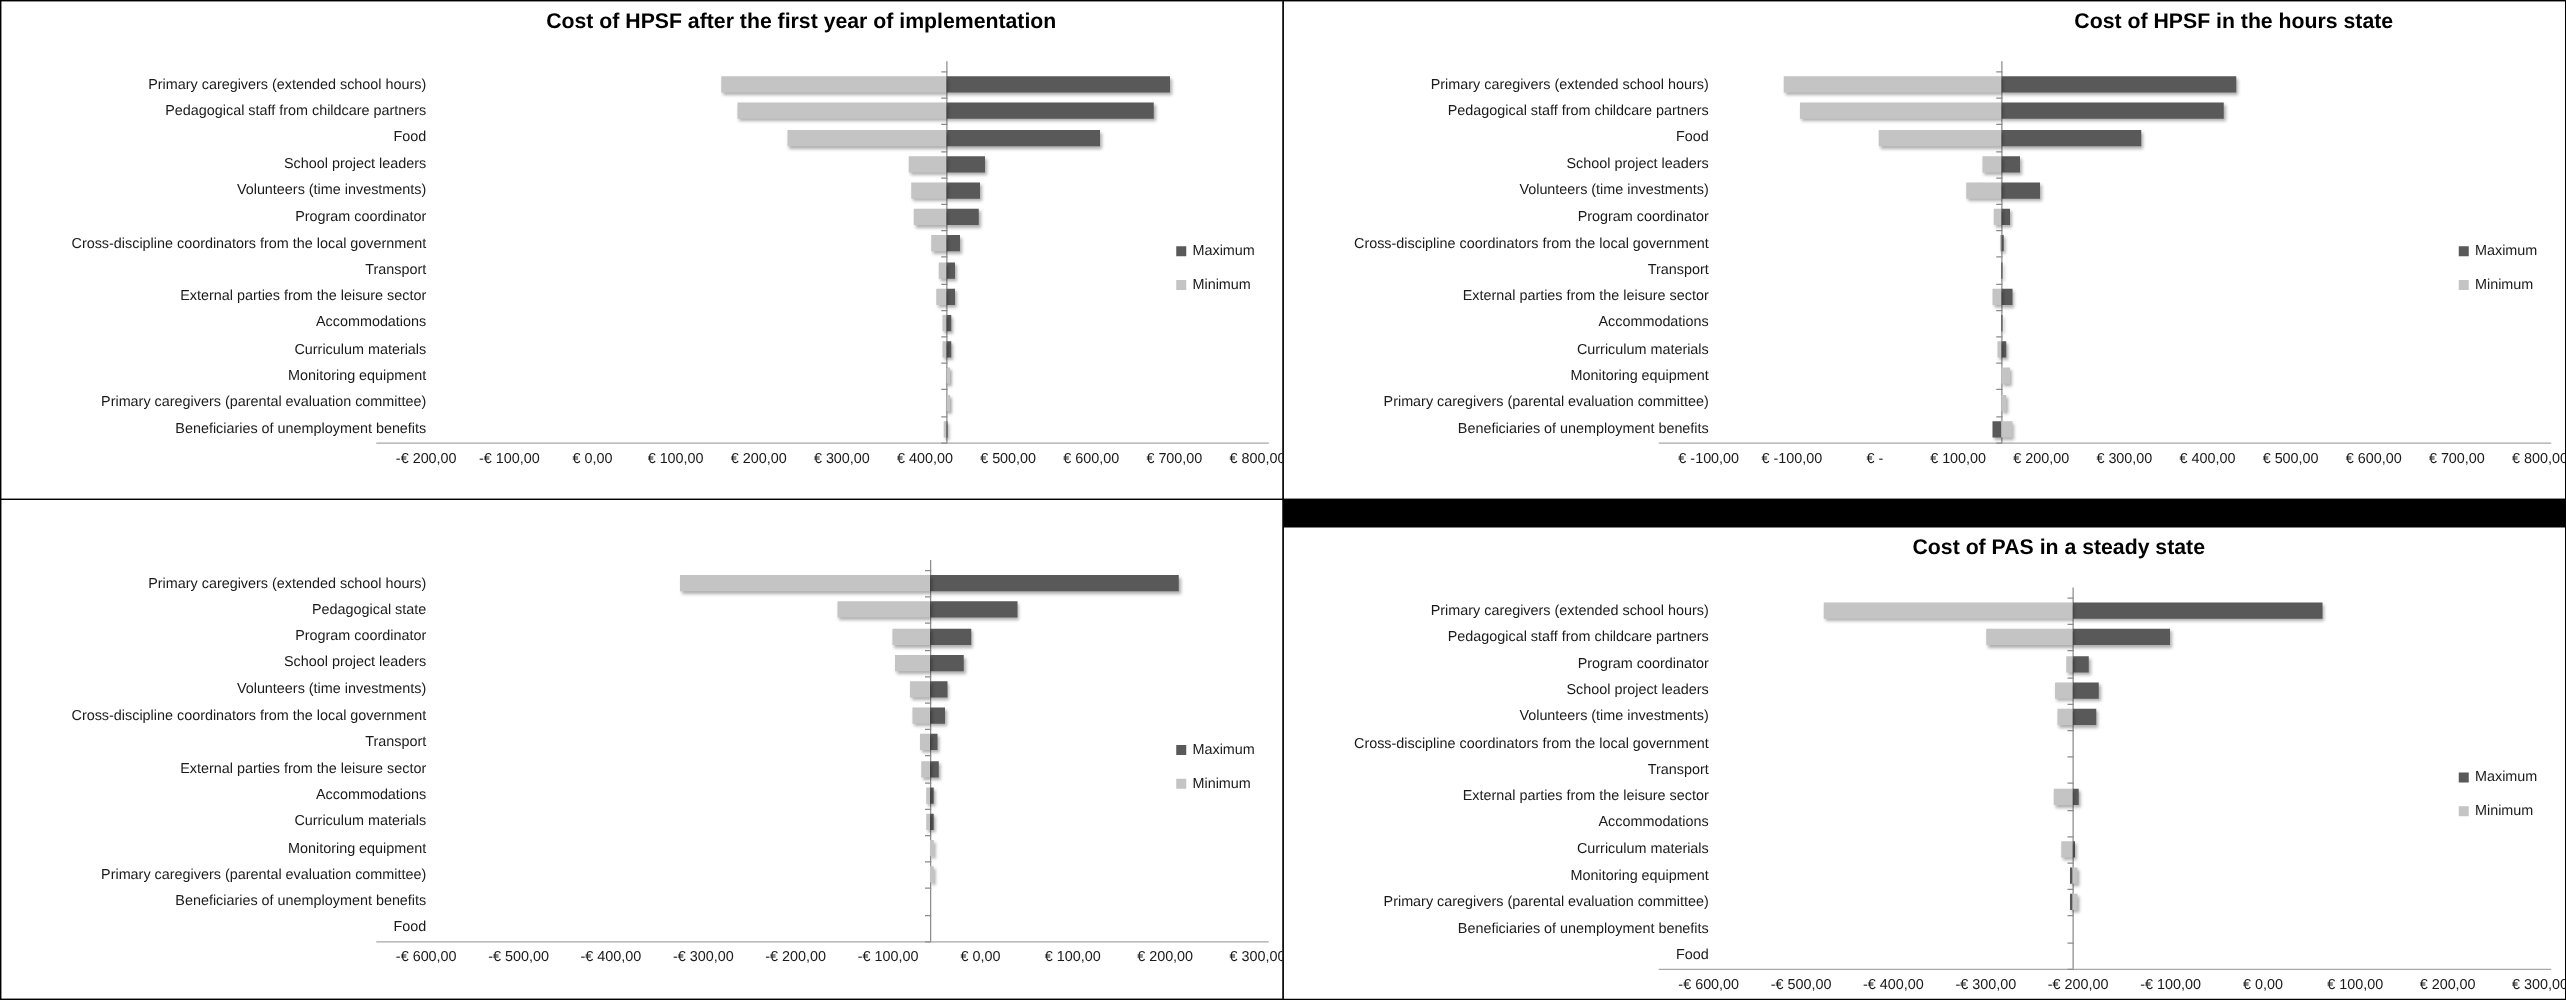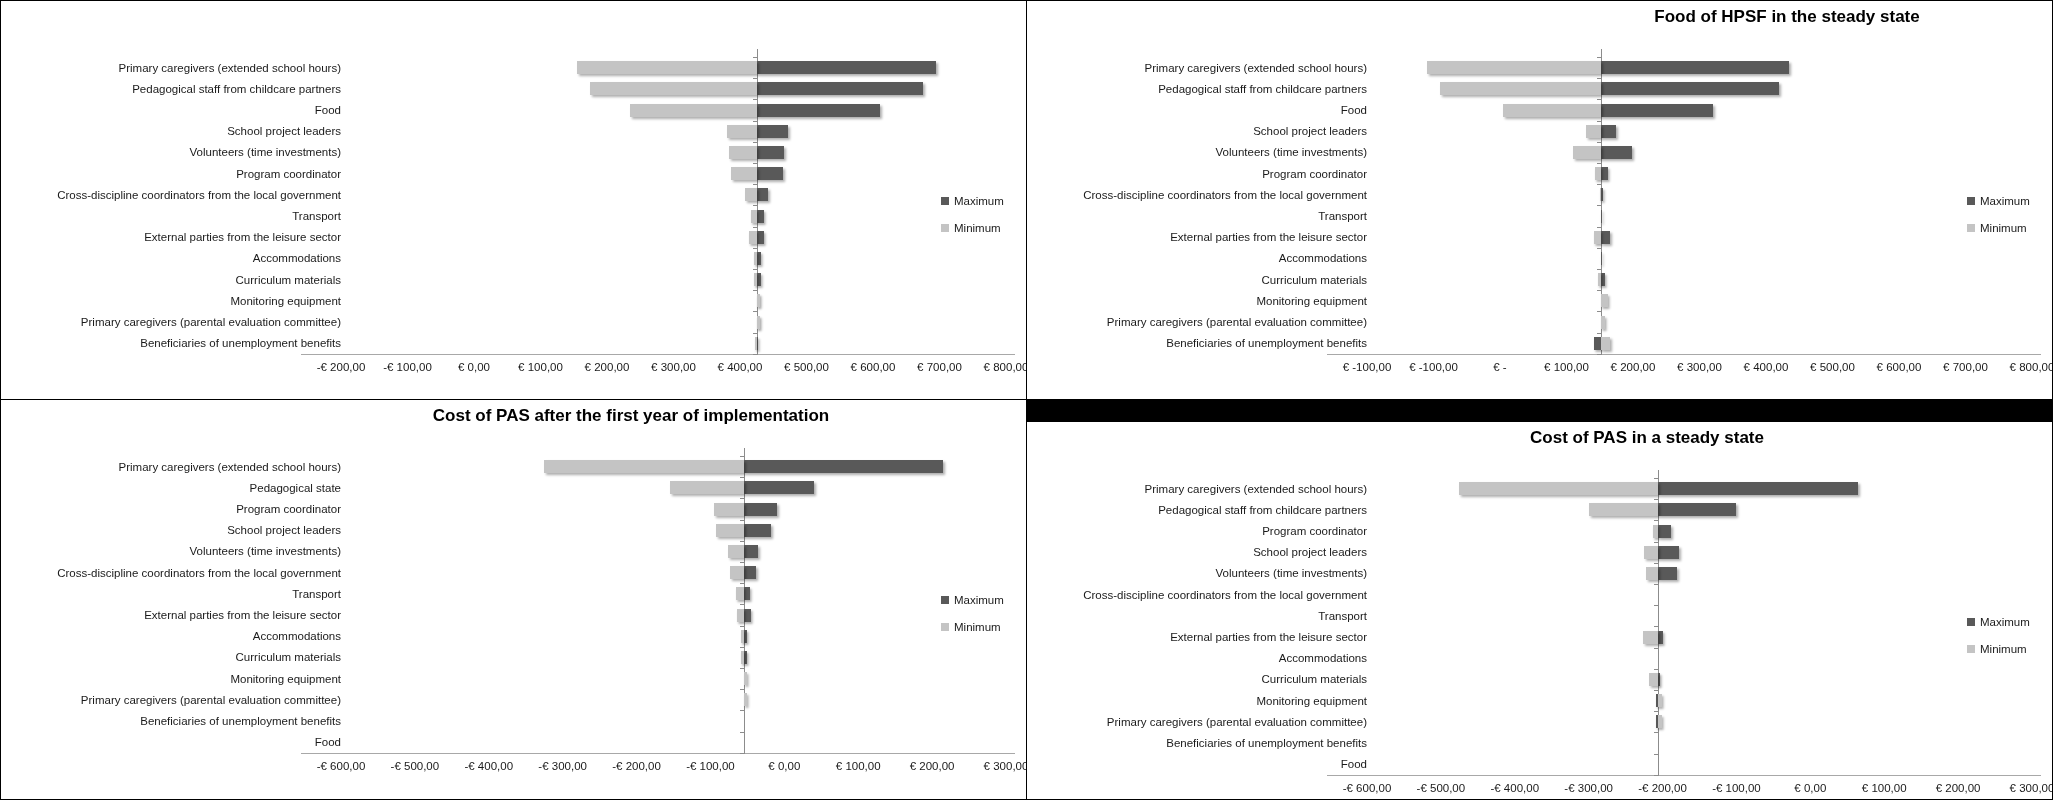--- a/index.html
+++ b/index.html
@@ -31,20 +31,21 @@
   .legend { position:absolute; left:940px; top:186px; }
   .legend-item { height:27px; display:flex; align-items:center; font-size:11.5px; color:#1a1a1a; }
   .swatch { display:inline-block; width:8px; height:8px; margin-right:5px; }
 </style>
 </head>
 <body>
 
 <div id="figure">
 
   <div class="panel" id="panel-0">
+    <div class="chart-title" style="left: 640px;">Cost of HPSF after the first year of implementation</div>
     <div class="plot">
         <div class="cat-label" style="width: 338px; top: 56.6px;">Primary caregivers (extended school hours)</div>
         <div class="cat-label" style="width: 338px; top: 77.8px;">Pedagogical staff from childcare partners</div>
         <div class="cat-label" style="width: 338px; top: 99px;">Food</div>
         <div class="cat-label" style="width: 338px; top: 120.2px;">School project leaders</div>
         <div class="cat-label" style="width: 338px; top: 141.4px;">Volunteers (time investments)</div>
         <div class="cat-label" style="width: 338px; top: 162.6px;">Program coordinator</div>
         <div class="cat-label" style="width: 338px; top: 183.8px;">Cross-discipline coordinators from the local government</div>
         <div class="cat-label" style="width: 338px; top: 205px;">Transport</div>
         <div class="cat-label" style="width: 338px; top: 226.2px;">External parties from the leisure sector</div>
@@ -116,21 +117,21 @@
         <span>Maximum</span>
       </div>
       <div class="legend-item">
         <span class="swatch" style="background: rgb(196, 196, 196);"></span>
         <span>Minimum</span>
       </div>
     </div>
   </div>
 
   <div class="panel" id="panel-1">
-    <div class="chart-title" style="left: 760px;">Food of HPSF in the steady state</div>
+    <div class="chart-title" style="left: 760px;">Cost of HPSF in the hours state</div>
     <div class="plot">
         <div class="cat-label" style="width: 338px; top: 56.6px;">Primary caregivers (extended school hours)</div>
         <div class="cat-label" style="width: 338px; top: 77.8px;">Pedagogical staff from childcare partners</div>
         <div class="cat-label" style="width: 338px; top: 99px;">Food</div>
         <div class="cat-label" style="width: 338px; top: 120.2px;">School project leaders</div>
         <div class="cat-label" style="width: 338px; top: 141.4px;">Volunteers (time investments)</div>
         <div class="cat-label" style="width: 338px; top: 162.6px;">Program coordinator</div>
         <div class="cat-label" style="width: 338px; top: 183.8px;">Cross-discipline coordinators from the local government</div>
         <div class="cat-label" style="width: 338px; top: 205px;">Transport</div>
         <div class="cat-label" style="width: 338px; top: 226.2px;">External parties from the leisure sector</div>
@@ -198,21 +199,20 @@
         <span>Maximum</span>
       </div>
       <div class="legend-item">
         <span class="swatch" style="background: rgb(196, 196, 196);"></span>
         <span>Minimum</span>
       </div>
     </div>
   </div>
 
   <div class="panel" id="panel-2">
-    <div class="chart-title" style="left: 630px;">Cost of PAS after the first year of implementation</div>
     <div class="plot">
         <div class="cat-label" style="width: 338px; top: 56.6px;">Primary caregivers (extended school hours)</div>
         <div class="cat-label" style="width: 338px; top: 77.8px;">Pedagogical state</div>
         <div class="cat-label" style="width: 338px; top: 99px;">Program coordinator</div>
         <div class="cat-label" style="width: 338px; top: 120.2px;">School project leaders</div>
         <div class="cat-label" style="width: 338px; top: 141.4px;">Volunteers (time investments)</div>
         <div class="cat-label" style="width: 338px; top: 162.6px;">Cross-discipline coordinators from the local government</div>
         <div class="cat-label" style="width: 338px; top: 183.8px;">Transport</div>
         <div class="cat-label" style="width: 338px; top: 205px;">External parties from the leisure sector</div>
         <div class="cat-label" style="width: 338px; top: 226.2px;">Accommodations</div>

